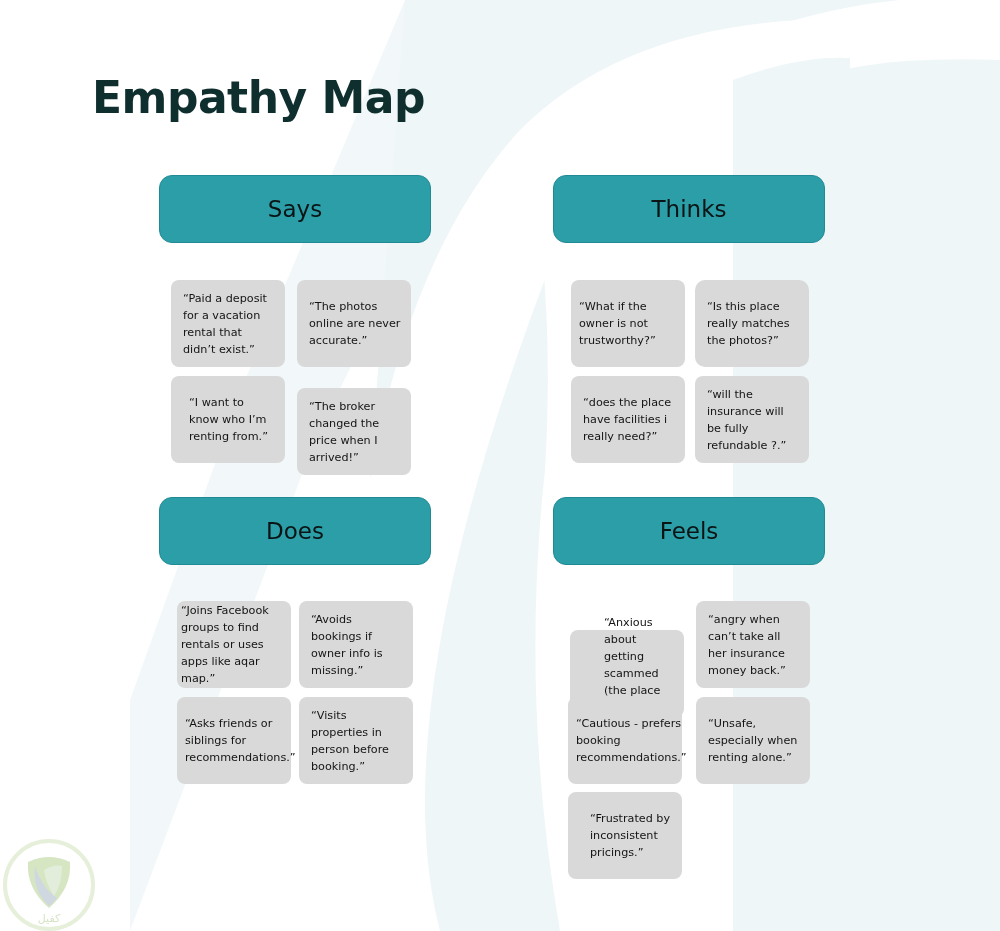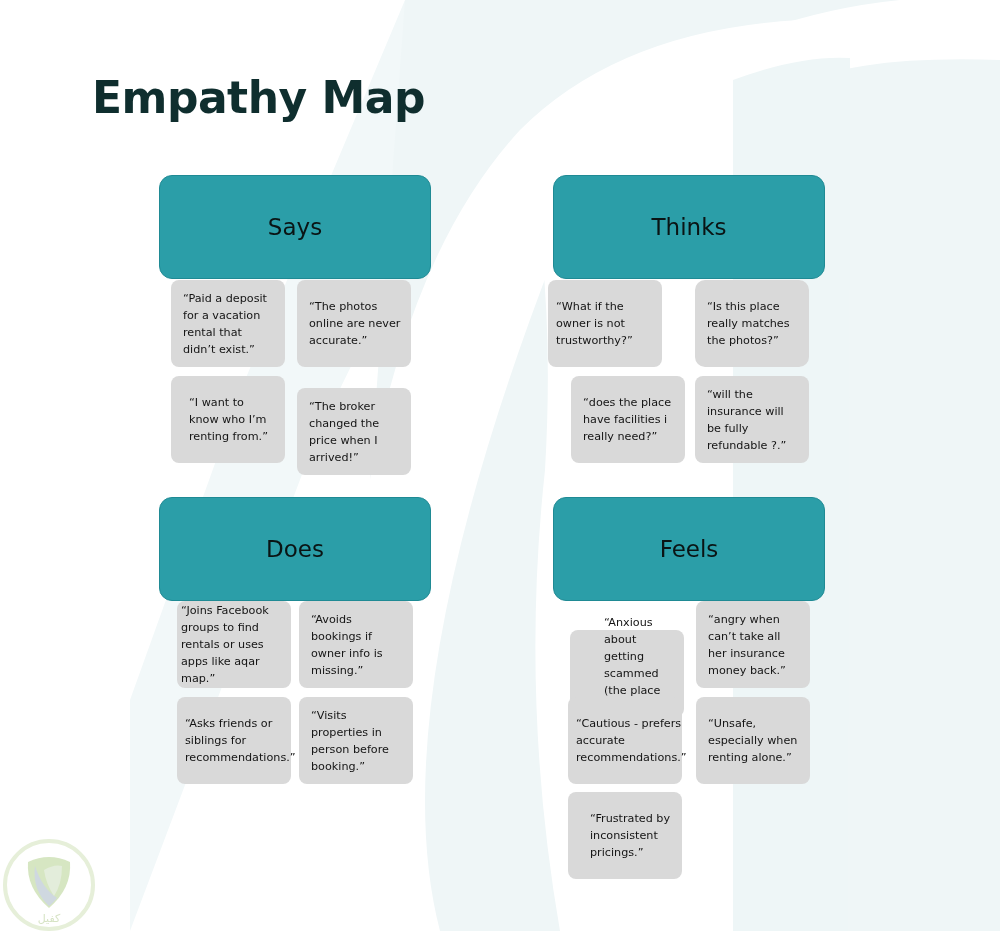--- a/index.html
+++ b/index.html
@@ -8,21 +8,21 @@
     background: #ffffff;
     font-family: "Liberation Sans", "DejaVu Sans", sans-serif;
   }
   .bg { position: absolute; inset: 0; z-index: 0; }
   .title {
     position: absolute; left: 92px; top: 72px; margin: 0;
     font-size: 44px; font-weight: bold; color: #0f2e2e; letter-spacing: -0.5px;
     font-family: "DejaVu Sans", sans-serif;
   }
   .header {
-    position: absolute; width: 272px; height: 104px;
+    position: absolute; width: 272px; height: 68px;
     background: #2b9ea8; border: 1px solid #1f8a94; border-radius: 13px;
     display: flex; align-items: center; justify-content: center;
     font-size: 23px; color: #0a1414; box-sizing: border-box;
     font-family: "DejaVu Sans", sans-serif; z-index: 2;
   }
   .card {
     position: absolute; width: 114px; height: 87px;
     background: #d9d9d9; border-radius: 8px; box-sizing: border-box;
     padding: 0 8px 0 12px; display: flex; align-items: center;
     font-size: 11.2px; line-height: 17px; color: #141414; z-index: 2;
@@ -42,35 +42,35 @@
 
 <h1 class="title">Empathy Map</h1>
 
 <div class="header" style="left:159px; top:175px;">Says</div>
 <div class="card" style="left:171px; top:280px;">“Paid a deposit for a vacation rental that didn’t exist.”</div>
 <div class="card" style="left:297px; top:280px;">“The photos online are never accurate.”</div>
 <div class="card" style="left:171px; top:376px; padding-left:18px;">“I want to know who I’m renting from.”</div>
 <div class="card" style="left:297px; top:388px;">“The broker changed the price when I arrived!”</div>
 
 <div class="header" style="left:553px; top:175px;">Thinks</div>
-<div class="card" style="left:548px; top:280px; padding-left:8px;">“What if the owner is not trustworthy?”</div>
+<div class="card" style="left:571px; top:280px; padding-left:8px;">“What if the owner is not trustworthy?”</div>
 <div class="card" style="left:695px; top:280px;border-radius:10px;">“Is this place really matches the photos?”</div>
 <div class="card" style="left:571px; top:376px;">“does the place have facilities i really need?”</div>
 <div class="card" style="left:695px; top:376px;">“will the insurance will be fully refundable ?.”</div>
 
 <div class="header" style="left:159px; top:497px;">Does</div>
 <div class="card" style="left:177px; top:601px; padding-left:4px;">“Joins Facebook groups to find rentals or uses apps like aqar map.”</div>
 <div class="card" style="left:299px; top:601px;">“Avoids bookings if owner info is missing.”</div>
 <div class="card" style="left:177px; top:697px; padding-left:8px;">“Asks friends or siblings for recommendations.”</div>
 <div class="card" style="left:299px; top:697px;">“Visits properties in person before booking.”</div>
 
 <div class="header" style="left:553px; top:497px;">Feels</div>
 <div class="card" style="left:570px; top:630px;padding-left:34px;">“Anxious about getting scammed (the place doesn’t exist).”</div>
 <div class="card" style="left:696px; top:601px;">“angry when can’t take all her insurance money back.”</div>
-<div class="card" style="left:568px; top:697px; padding-left:8px;">“Cautious - prefers accurate recommendations.”</div>
+<div class="card" style="left:568px; top:697px; padding-left:8px;">“Cautious - prefers booking recommendations.”</div>
 <div class="card" style="left:696px; top:697px; ">“Unsafe, especially when renting alone.”</div>
 <div class="card" style="left:568px; top:792px; padding-left:22px;">“Frustrated by inconsistent pricings.”</div>
 
 <div class="logo">
   <svg width="94" height="94" viewBox="0 0 94 94">
     <circle cx="47" cy="47" r="44" fill="none" stroke="#e6efd9" stroke-width="4"></circle>
     <path d="M26 24 Q47 14 68 24 Q70 50 47 70 Q24 50 26 24 Z" fill="#d6e6c2"></path>
     <path d="M33 28 Q40 50 55 60 Q50 66 47 68 Q30 52 33 28 Z" fill="#cfd8e0"></path>
     <path d="M60 28 Q60 46 52 58 Q44 46 42 32 Q52 26 60 28 Z" fill="#e3eddb"></path>
     <text x="47" y="84" text-anchor="middle" font-size="11" fill="#d6e3c4" font-family="DejaVu Sans, sans-serif">كفيل</text>

